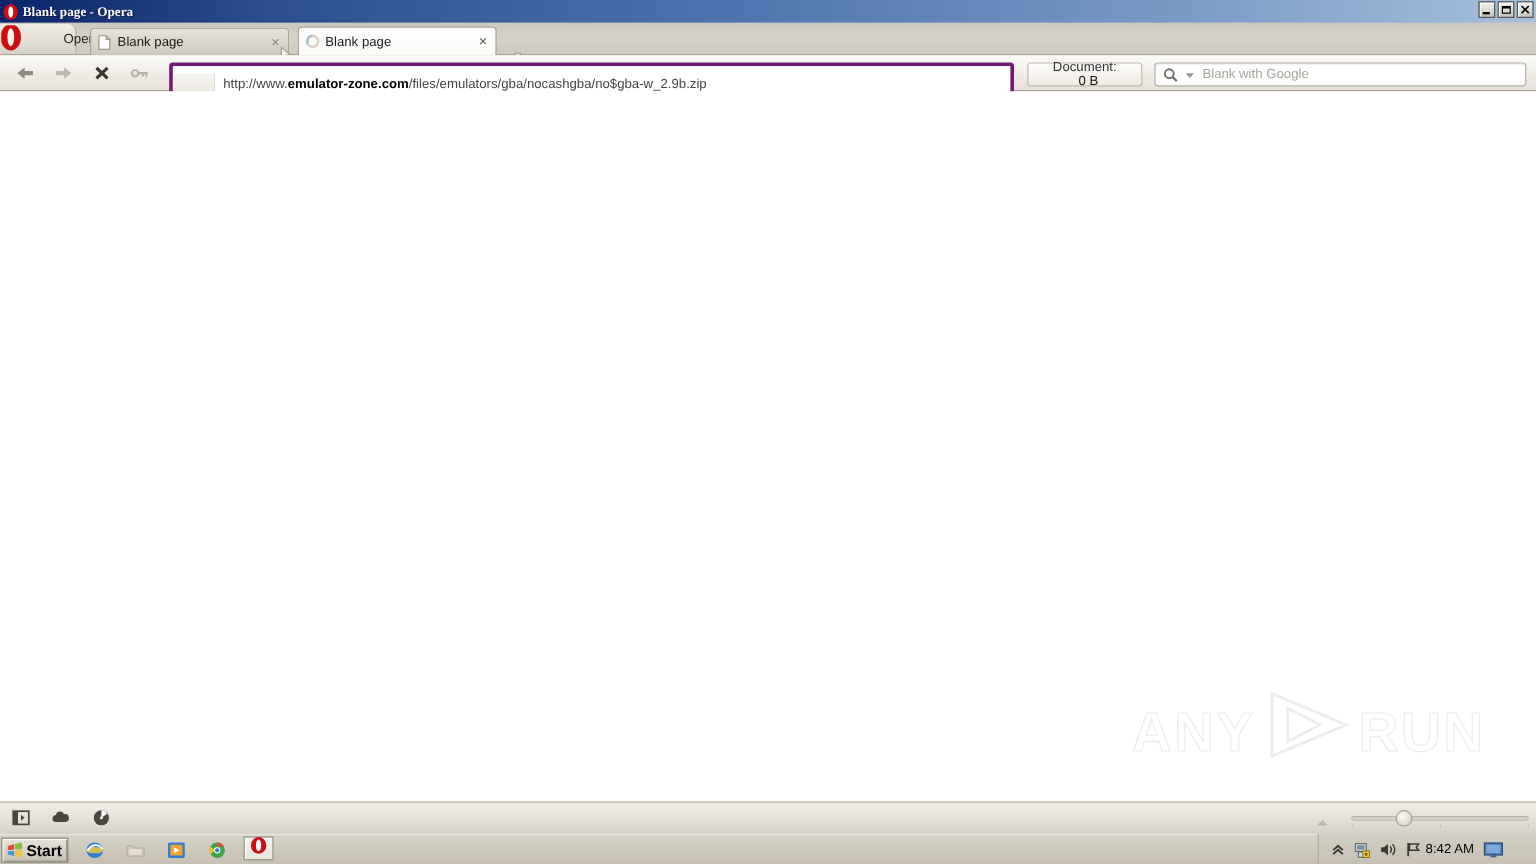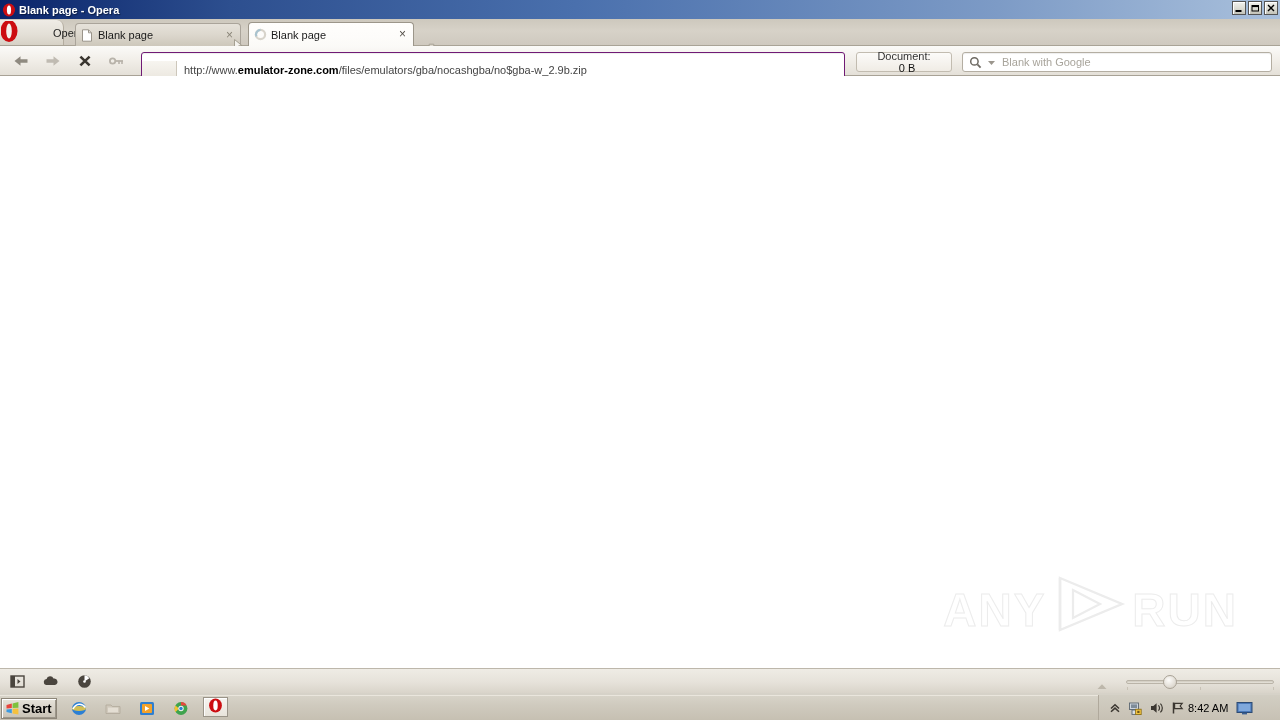--- a/index.html
+++ b/index.html
@@ -16,21 +16,21 @@
     position: absolute; left: 0; top: 0; width: 1280px; height: 19px;
     background: linear-gradient(to right, #0a246a 0%, #2d4f8f 18%, #4a70ad 45%, #7d9bc6 78%, #a9c0dc 100%);
     display: flex; align-items: center;
   }
   #title-logo {
     width: 14px; height: 14px; margin-left: 2px; margin-right: 3px;
     position: relative; flex: none;
   }
   #title-text {
     color: #ffffff; font-size: 11px; font-weight: bold;
-    font-family: Liberation Sans, sans-serif;
+    font-family: Liberation Serif, serif;
     text-shadow: 1px 1px 1px rgba(0,0,0,.45);
     white-space: nowrap;
   }
   #win-buttons {
     position: absolute; right: 2px; top: 1px;
     display: flex; gap: 2px;
   }
   .win-btn {
     width: 14px; height: 14px;
     background: linear-gradient(to bottom, #f2f2ee 0%, #dcdcd4 55%, #c3c3b8 100%);
@@ -107,21 +107,21 @@
     display: flex; align-items: center;
   }
   .navbtn {
     width: 26px; height: 24px; flex: none;
     display: flex; align-items: center; justify-content: center;
   }
   #addrwrap {
     position: absolute; left: 141px; top: 52px;
     width: 704px; height: 36px;
     background: #fff;
-    border: 1px solid #701a75;
+    border: 3px solid #701a75;
     border-radius: 3px;
     box-sizing: border-box;
     display: flex; align-items: center;
     box-shadow: inset 0 1px 1px rgba(0,0,0,.07);
   }
   #addr-badge {
     width: 34px; height: 18px; flex: none;
     background: linear-gradient(to bottom, #f7f5f0, #ebe7df);
     border-right: 1px solid #cdc7bb;
     border-radius: 2px 0 0 2px;

